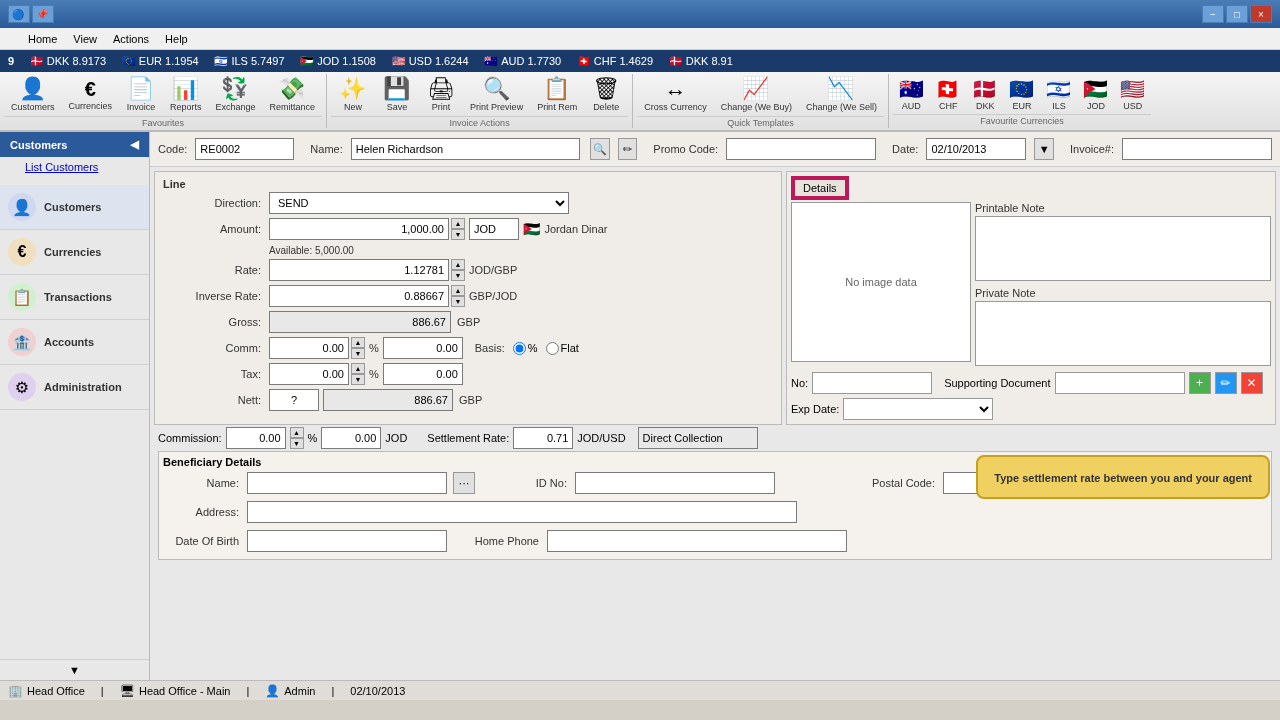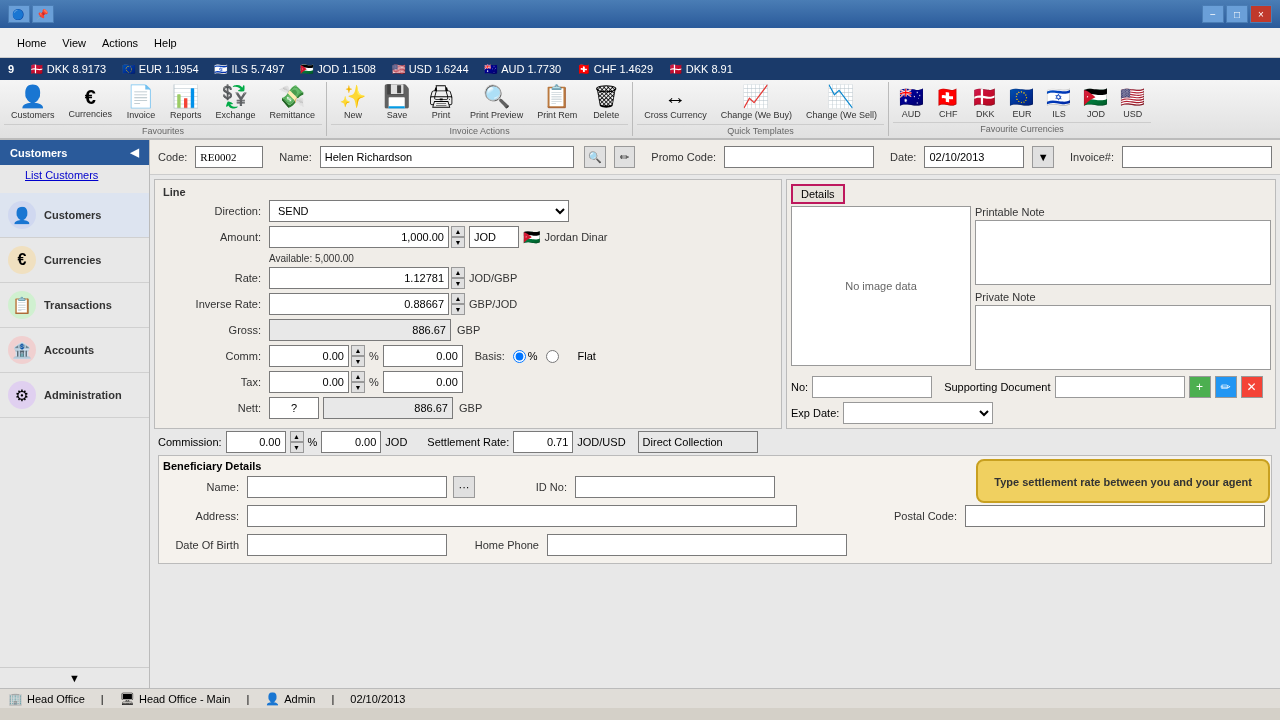--- a/index.html
+++ b/index.html
@@ -5,21 +5,21 @@
     * { box-sizing: border-box; margin: 0; padding: 0; font-family: 'Segoe UI', Tahoma, Arial, sans-serif; font-size: 11px; }
     body { background: #d4d0c8; width: 1280px; height: 720px; overflow: hidden; }
 
     
     .title-bar { background: linear-gradient(to bottom, #4a7db5, #2a5a9a); height: 28px; display: flex; align-items: center; justify-content: space-between; padding: 0 8px; color: white; }
     .title-bar-title { flex: 1; text-align: center; font-size: 12px; }
     .title-bar-controls { display: flex; gap: 2px; }
     .title-bar-btn { width: 22px; height: 18px; background: #6a9fd8; border: 1px solid #4a7db5; color: white; cursor: pointer; display: flex; align-items: center; justify-content: center; font-size: 10px; }
 
     
-    .menu-bar { background: #f0f0f0; height: 30px; display: flex; align-items: center; padding: 0 9px; border-bottom: 1px solid #ccc; }
+    .menu-bar { background: #f0f0f0; height: 22px; display: flex; align-items: center; padding: 0 20px; border-bottom: 1px solid #ccc; }
     .menu-item { padding: 2px 8px; cursor: pointer; font-size: 11px; }
 
     
     .rate-bar { background: #1a3a6a; color: white; height: 22px; display: flex; align-items: center; padding: 0 8px; font-size: 10px; gap: 16px; overflow: hidden; }
     .rate-item { display: flex; align-items: center; gap: 3px; white-space: nowrap; }
     .toolbar-btn { display: flex; flex-direction: column; align-items: center; justify-content: center; padding: 3px 6px; cursor: pointer; min-width: 44px; border: 1px solid transparent; background: transparent; }
     .toolbar-btn .btn-icon { font-size: 22px; line-height: 1; }
     .toolbar-btn .btn-label { font-size: 9px; color: #333; margin-top: 2px; }
 
     
@@ -34,37 +34,37 @@
     .nav-item { display: flex; align-items: center; gap: 8px; padding: 8px 8px; cursor: pointer; border-bottom: 1px solid #d0d0d0; }
     .nav-item.active { background: #dde4f0; }
     .nav-icon { width: 28px; height: 28px; border-radius: 50%; display: flex; align-items: center; justify-content: center; font-size: 16px; }
     .nav-label { font-size: 11px; font-weight: bold; color: #333; }
 
     
     .content { flex: 1; background: #e8e8e8; overflow: hidden; }
     .form-header-row { display: flex; align-items: center; padding: 6px 8px; gap: 8px; background: #f0ede8; border-bottom: 1px solid #ccc; }
     .form-label { color: #333; white-space: nowrap; font-size: 11px; }
     .form-input { border: 1px solid #7a7a7a; background: white; padding: 2px 4px; font-size: 11px; height: 22px; }
-    .form-input-sm { width: 68px; font-family: Liberation Serif, serif; }
+    .form-input-sm { width: 99px; }
     .form-input-md { width: 150px; }
     .icon-btn { width: 22px; height: 22px; background: #e0e0e0; border: 1px solid #999; cursor: pointer; display: flex; align-items: center; justify-content: center; font-size: 11px; }
 
     .section-title { font-weight: bold; font-size: 11px; color: #333; padding: 2px 4px; }
 
     .field-row { display: flex; align-items: center; margin-bottom: 4px; }
     .field-label { width: 110px; color: #333; font-size: 11px; text-align: right; padding-right: 8px; white-space: nowrap; }
     .field-input { border: 1px solid #7a7a7a; background: white; padding: 2px 4px; font-size: 11px; height: 22px; }
     .field-input-num { width: 120px; text-align: right; }
     .field-input-wide { width: 200px; }
     .field-suffix { margin-left: 4px; font-size: 11px; color: #333; }
 
     .spinner-btn { width: 14px; height: 11px; background: #e0e0e0; border: 1px solid #999; cursor: pointer; display: flex; align-items: center; justify-content: center; font-size: 7px; line-height: 1; }
 
     
-    .details-tab { background: #e8e4dc; border: 2px solid #be185d; padding: 2px 8px; font-size: 11px; display: inline-block; margin-bottom: 2px; cursor: pointer; }
+    .details-tab { background: #e8e4dc; border: 4px solid #be185d; padding: 2px 8px; font-size: 11px; display: inline-block; margin-bottom: 2px; cursor: pointer; }
     .image-box { width: 180px; height: 160px; border: 1px solid #999; background: white; display: flex; align-items: center; justify-content: center; color: #666; font-size: 11px; }
     .note-label { font-size: 11px; color: #333; margin-bottom: 2px; }
     .note-box { border: 1px solid #999; background: white; width: 100%; height: 60px; resize: none; font-size: 11px; }
     .doc-input { border: 1px solid #999; background: white; height: 22px; padding: 2px 4px; font-size: 11px; }
     .doc-icon-btn { width: 22px; height: 22px; display: flex; align-items: center; justify-content: center; cursor: pointer; border: 1px solid #999; background: #e0e0e0; font-size: 12px; }
     .doc-icon-btn.green { background: #4CAF50; color: white; }
     .doc-icon-btn.blue { background: #2196F3; color: white; }
     .doc-icon-btn.red { background: #f44336; color: white; }
 
     
@@ -364,21 +364,21 @@
             <div class="spinner-btn">▲</div>
             <div class="spinner-btn">▼</div>
           </div>
           <span class="field-suffix">%</span>
           <input class="field-input field-input-num" type="text" style="width: 80px; margin-left: 4px;" value="0.00">
           <span class="field-suffix" style="margin-left:12px;">Basis:</span>
           <label style="margin-left:8px; display:flex; align-items:center; gap:2px;">
             <input type="radio" name="basis" checked="" style="">
             <span>%</span>
           </label>
-          <label style="margin-left:8px; display:flex; align-items:center; gap:19px;">
+          <label style="margin-left:8px; display:flex; align-items:center; gap:2px;">
             <input type="radio" name="basis" style="">
             <span>Flat</span>
           </label>
         </div>
 
         <div class="field-row">
           <span class="field-label">Tax:</span>
           <input class="field-input field-input-num" type="text" style="width: 80px;" value="0.00">
           <div style="display:flex; flex-direction:column; margin-left:2px;">
             <div class="spinner-btn">▲</div>
@@ -458,27 +458,27 @@
 
         <div class="benef-row">
           <span class="benef-label">Name:</span>
           <input class="benef-input benef-input-md" type="text" value="" style="">
           <div class="icon-btn" style="margin-left:2px;">···</div>
           <span class="benef-label" style="margin-left:12px;">ID No:</span>
           <input class="benef-input benef-input-md" type="text" value="" style="">
         </div>
 
         <div class="benef-row">
+          <span class="benef-label" style="margin-left:80px;">Postal Code:</span>
+          <input class="benef-input" type="text" style="width: 300px;" value="">
+        </div>
+
+        <div class="benef-row">
           <span class="benef-label">Address:</span>
           <input class="benef-input" type="text" style="width: 550px;" value="">
-        </div>
-
-        <div class="benef-row">
-          <span class="benef-label" style="margin-left:80px;">Postal Code:</span>
-          <input class="benef-input" type="text" style="width: 300px;" value="">
         </div>
 
 
         <div class="benef-row">
           <span class="benef-label">Date Of Birth</span>
           <input class="benef-input benef-input-md" type="text" value="" style="">
           <span class="benef-label" style="margin-left:12px;">Home Phone</span>
           <input class="benef-input" type="text" style="width: 300px;" value="">
         </div>
       </div>

